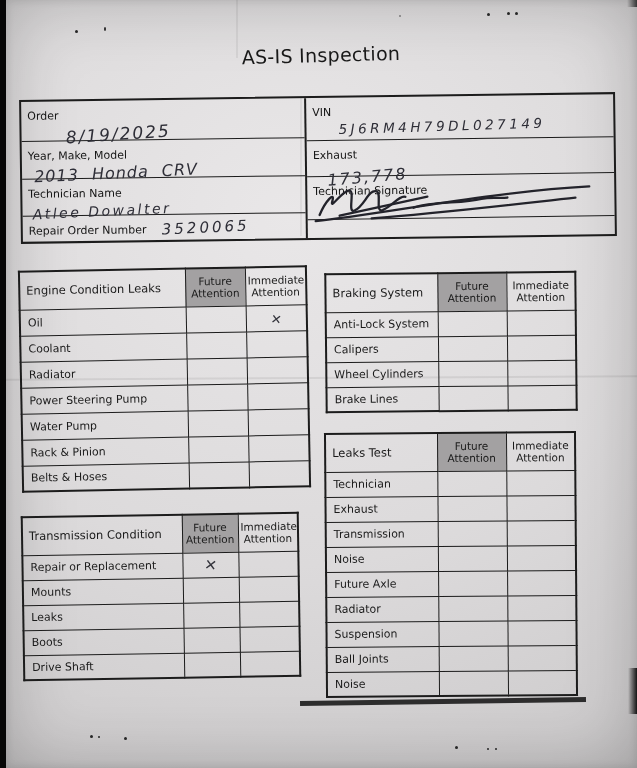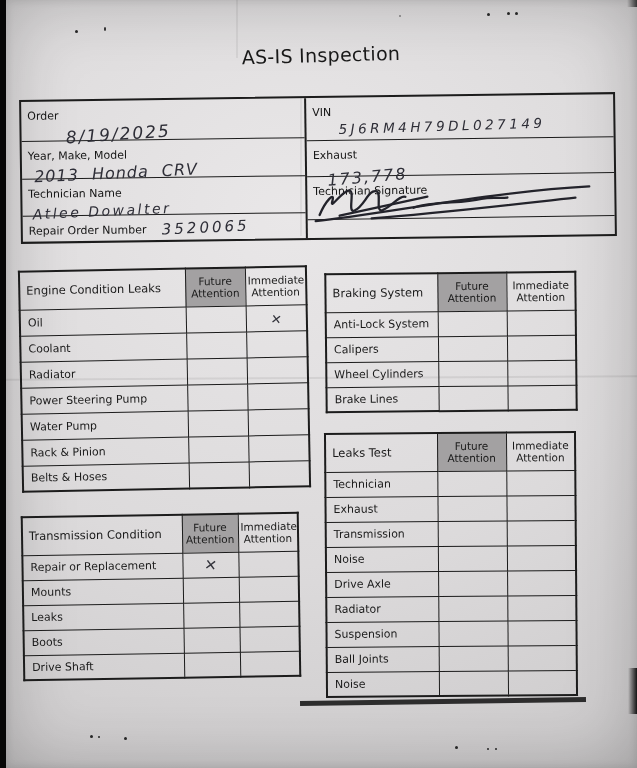--- a/index.html
+++ b/index.html
@@ -224,21 +224,21 @@
           <td class="rowlab">Transmission</td>
           <td class="cell"><span class="mark"></span></td>
           <td class="cell"><span class="mark"></span></td>
         </tr>
     <tr style="height:25px;">
           <td class="rowlab">Noise</td>
           <td class="cell"><span class="mark"></span></td>
           <td class="cell"><span class="mark"></span></td>
         </tr>
     <tr style="height:25px;">
-          <td class="rowlab">Drive Axle</td>
+          <td class="rowlab">Future Axle</td>
           <td class="cell"><span class="mark"></span></td>
           <td class="cell"><span class="mark"></span></td>
         </tr>
     <tr style="height:25px;">
           <td class="rowlab">Radiator</td>
           <td class="cell"><span class="mark"></span></td>
           <td class="cell"><span class="mark"></span></td>
         </tr>
     <tr style="height:25px;">
           <td class="rowlab">Suspension</td>

